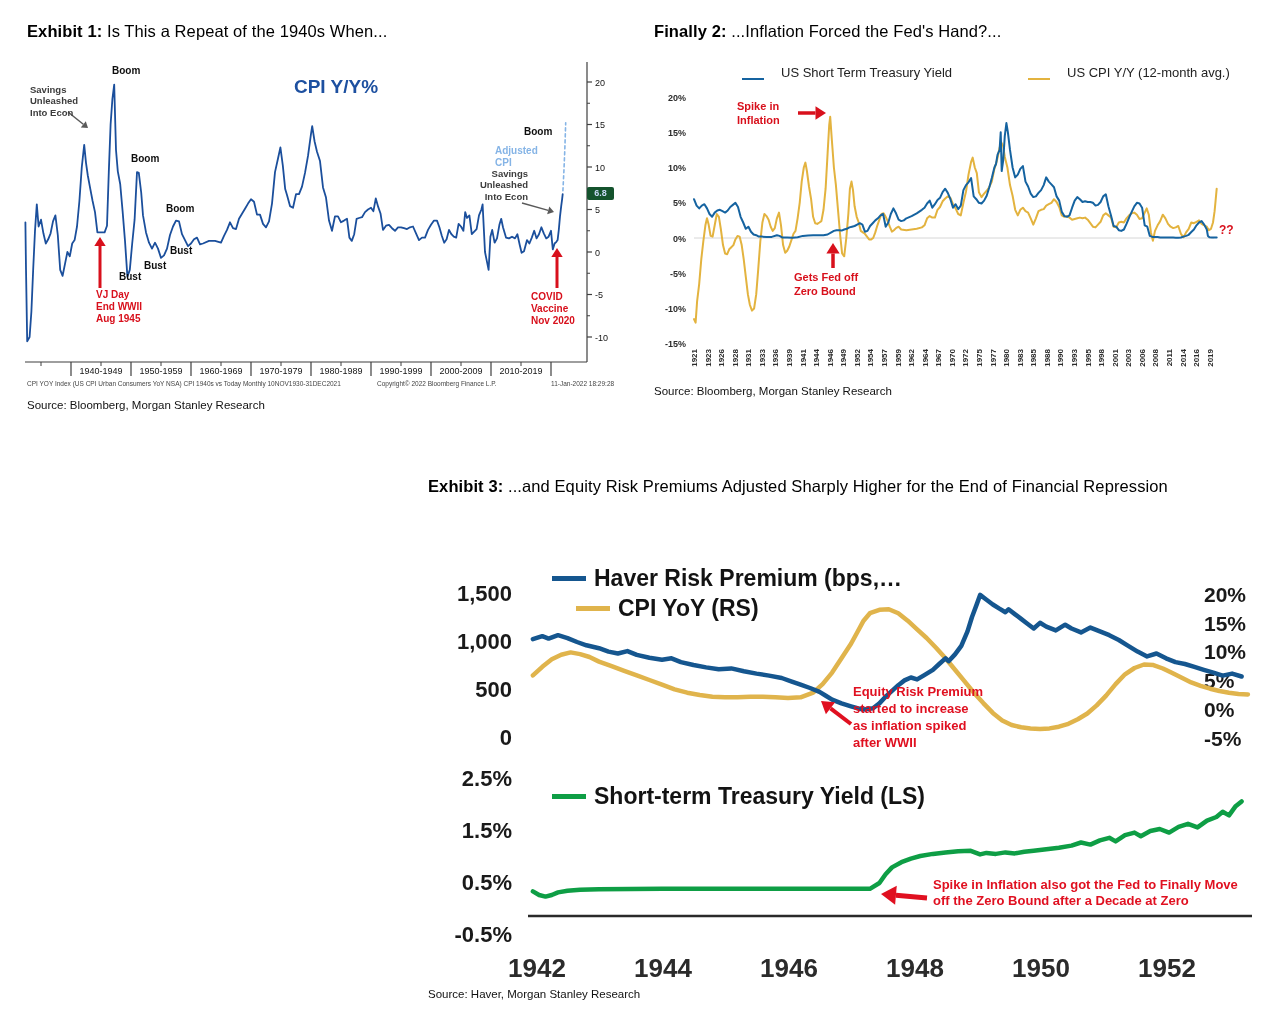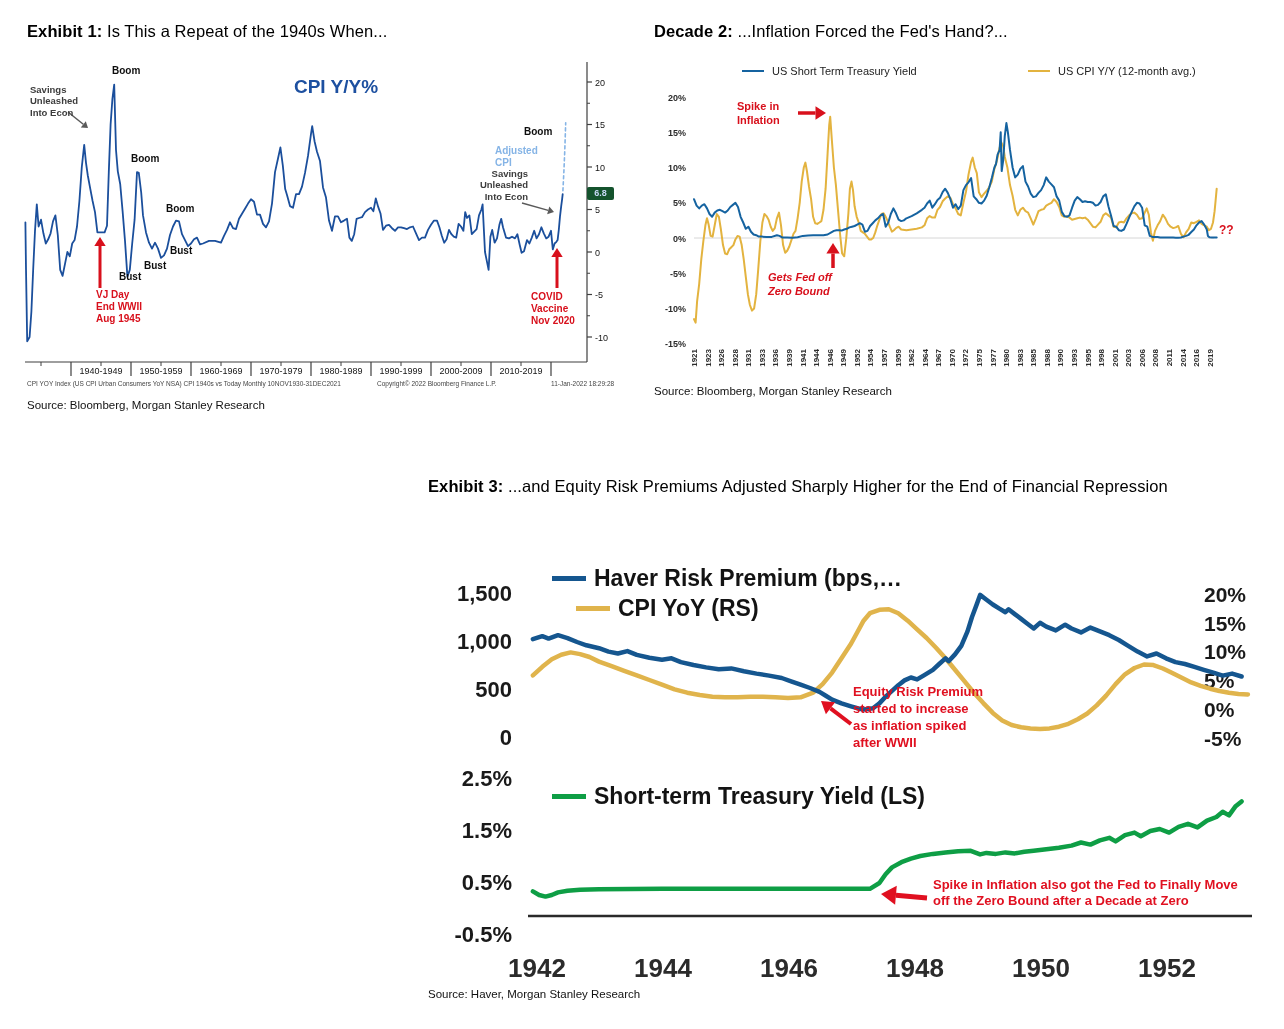--- a/index.html
+++ b/index.html
@@ -11,21 +11,21 @@
   .ex-title b{font-weight:bold;}
   .chart-title{font-size:19px;font-weight:bold;color:#1d50a0;text-align:center;}
   .lbl{font-size:10px;font-weight:bold;color:#0d0d0d;white-space:pre-line;line-height:1.15;}
   .gray-lbl{font-size:9.5px;font-weight:bold;color:#3c3c3c;white-space:pre-line;line-height:1.2;}
   .red-lbl{font-size:10px;font-weight:bold;color:#d8101c;white-space:pre-line;line-height:1.2;}
   .adj-lbl{font-size:10px;font-weight:bold;color:#85b4e6;white-space:pre-line;line-height:1.2;text-align:left;}
   .badge{background:#14532d;color:#c7d9f5;font-size:9px;font-weight:bold;text-align:center;
          line-height:13px;border-radius:2px;}
   .footer-txt{font-size:6.5px;color:#444;white-space:nowrap;}
   .source{font-size:11.5px;color:#111;}
-  .legend-row{display:flex;align-items:center;gap:8px;font-size:11px;color:#222;white-space:nowrap;}
+  .legend-row{display:flex;align-items:flex-end;gap:17px;font-size:13px;color:#222;white-space:nowrap;}
   .swatch{display:inline-block;}
   .red-ann2{font-size:11px;font-weight:bold;color:#d8101c;white-space:pre-line;line-height:1.25;}
   .qq{font-size:12px;font-weight:bold;color:#d8101c;}
   .leg3{display:flex;align-items:center;gap:8px;font-size:23px;font-weight:bold;color:#131313;white-space:nowrap;}
   .red-ann3{font-size:13px;font-weight:bold;color:#e01020;white-space:pre-line;line-height:1.3;}
 </style>
 </head>
 <body>
 
 <div class="page">
@@ -199,34 +199,34 @@
   <div class="abs adj-lbl" style="left:495px;top:145px;width:62px;">Adjusted
 CPI</div>
 
   <div class="abs badge" style="left:587px;top:187px;width:27px;height:13px;">6.8</div>
 
   <div class="abs footer-txt" style="left:27px;top:380px;">CPI YOY Index (US CPI Urban Consumers YoY NSA) CPI 1940s vs Today  Monthly 10NOV1930-31DEC2021</div>
   <div class="abs footer-txt" style="left:377px;top:380px;">Copyright© 2022 Bloomberg Finance L.P.</div>
   <div class="abs footer-txt" style="left:551px;top:380px;">11-Jan-2022 18:29:28</div>
   <div class="abs source" style="left:27px;top:399px;">Source: Bloomberg, Morgan Stanley Research</div>
 
-  <div class="abs ex-title" style="left:654px;top:22px;width:620px;"><b>Decade 2:</b>&nbsp;<span>...Inflation Forced the Fed's Hand?...</span></div>
+  <div class="abs ex-title" style="left:654px;top:22px;width:620px;"><b>Finally 2:</b>&nbsp;<span>...Inflation Forced the Fed's Hand?...</span></div>
 
   <div class="abs legend-row" style="left:742px;top:65px;">
     <span class="swatch" style="width:22px;height:2.5px;background:#1563a0;"></span>
     <span>US Short Term Treasury Yield</span>
   </div>
   <div class="abs legend-row" style="left:1028px;top:65px;">
     <span class="swatch" style="width:22px;height:2.5px;background:#e3b33f;"></span>
     <span>US CPI Y/Y (12-month avg.)</span>
   </div>
 
   <div class="abs red-ann2" style="left:737px;top:100px;">Spike in
 Inflation</div>
-  <div class="abs red-ann2" style="left:768px;top:271px;font-style:italic;">Gets Fed off
+  <div class="abs red-ann2" style="left:794px;top:271px;">Gets Fed off
 Zero Bound</div>
   <div class="abs qq" style="left:1219px;top:223px;">??</div>
   <div class="abs source" style="left:654px;top:385px;">Source: Bloomberg, Morgan Stanley Research</div>
 
   <div class="abs ex-title" style="left:428px;top:477px;width:840px;"><b>Exhibit 3:</b>&nbsp;<span>...and Equity Risk Premiums Adjusted Sharply Higher for the End of Financial Repression</span></div>
 
   <div class="abs leg3" style="left:552px;top:565px;">
     <span class="swatch" style="width:34px;height:5px;background:#15568f;"></span>
     <span>Haver Risk Premium (bps,…</span>
   </div>

